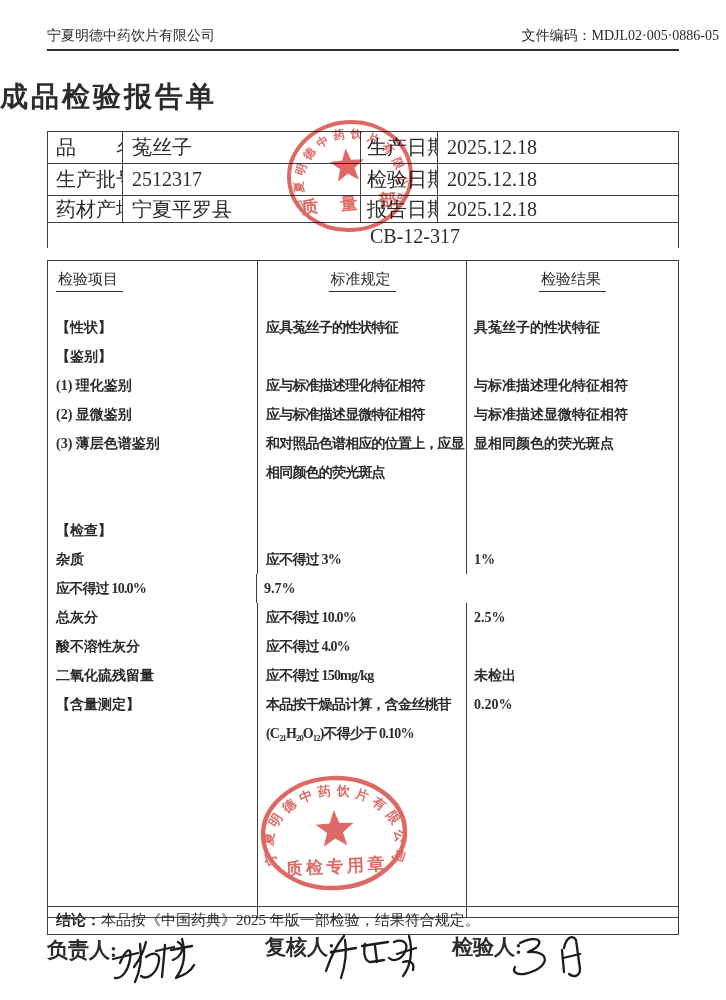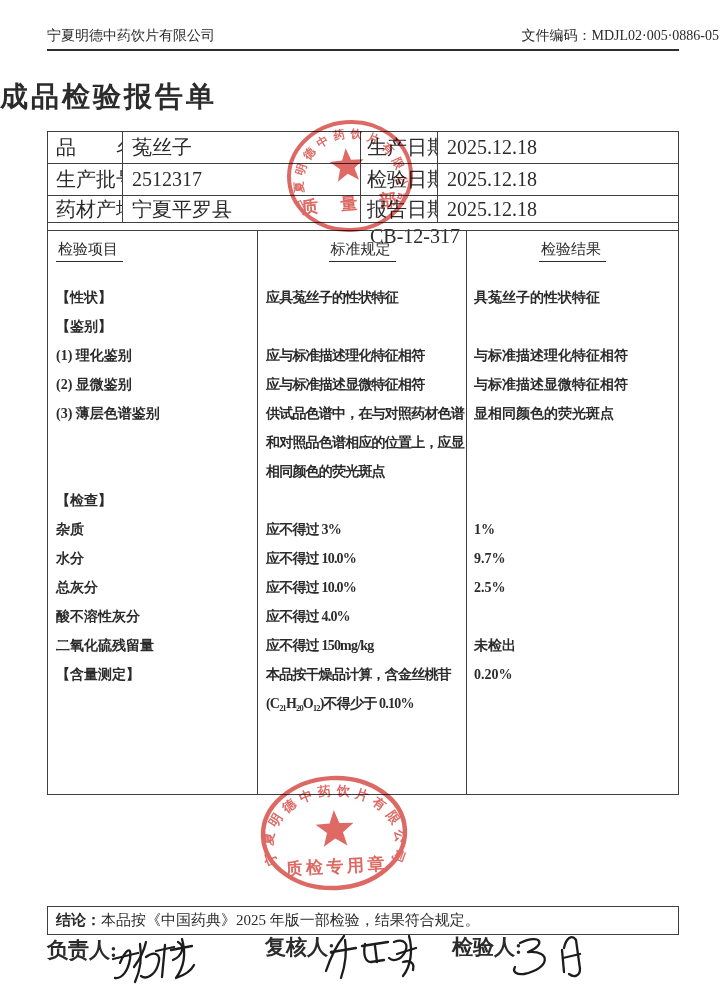--- a/index.html
+++ b/index.html
@@ -26,21 +26,21 @@
   .irow:last-child{border-bottom:none;}
   .irow .ic{display:flex;align-items:center;box-sizing:border-box;white-space:nowrap;overflow:hidden;}
   .il {width:75px;border-right:1px solid var(--border);padding-left:8px;}
   .iv {width:238px;border-right:1px solid var(--border);padding-left:9px;}
   .il2{width:77px;border-right:1px solid var(--border);padding-left:6px;}
   .iv2{flex:1;padding-left:9px;}
   .irl{width:313px;border-right:1px solid var(--border);padding-left:8px;margin-top:39px;}
   .irr{flex:1;padding-left:9px;}
   .h32{height:32px;} .h27{height:27px;} .h26{height:26px;}
   
-  .main-table{position:absolute;left:47px;top:230px;width:632px;height:565px;
+  .main-table{position:absolute;left:47px;top:260px;width:632px;height:658px;
     border:1px solid var(--border);box-sizing:border-box;display:flex;flex-direction:column;font-size:14px;}
   .thead{display:flex;height:52px;flex:0 0 auto;}
   .hc{box-sizing:border-box;padding-top:9px;font-size:15px;}
   .hc1{width:210px;border-right:1px solid var(--border);padding-left:8px;}
   .hc2{width:209px;border-right:1px solid var(--border);text-align:center;}
   .hc3{flex:1;text-align:center;}
   .uh{display:inline-block;border-bottom:1px solid var(--ink);padding:0 5px 2px 2px;}
   .tbody{display:flex;flex-direction:column;flex:0 0 auto;font-weight:bold;}
   .trow{display:flex;}
   .cell{box-sizing:border-box;}
@@ -155,21 +155,20 @@
             <div class="line">与标准描述显微特征相符</div>
           </div>
         </div>
         <div class="trow">
           <div class="cell c1">
             <div class="line">(3) 薄层色谱鉴别</div>
             <div class="line"></div>
             <div class="line"></div>
           </div>
           <div class="cell c2">
-            <div class="line">供试品色谱中，在与对照药材色谱</div>
             <div class="line">和对照品色谱相应的位置上，应显</div>
             <div class="line">相同颜色的荧光斑点</div>
           </div>
           <div class="cell c3">
             <div class="line">显相同颜色的荧光斑点</div>
             <div class="line"></div>
             <div class="line"></div>
           </div>
         </div>
         <div class="trow">
@@ -188,23 +187,20 @@
             <div class="line">杂质</div>
           </div>
           <div class="cell c2">
             <div class="line">应不得过 3%</div>
           </div>
           <div class="cell c3">
             <div class="line">1%</div>
           </div>
         </div>
         <div class="trow">
-          <div class="cell c1">
-            <div class="line">水分</div>
-          </div>
           <div class="cell c2">
             <div class="line">应不得过 10.0%</div>
           </div>
           <div class="cell c3">
             <div class="line">9.7%</div>
           </div>
         </div>
         <div class="trow">
           <div class="cell c1">
             <div class="line">总灰分</div>

